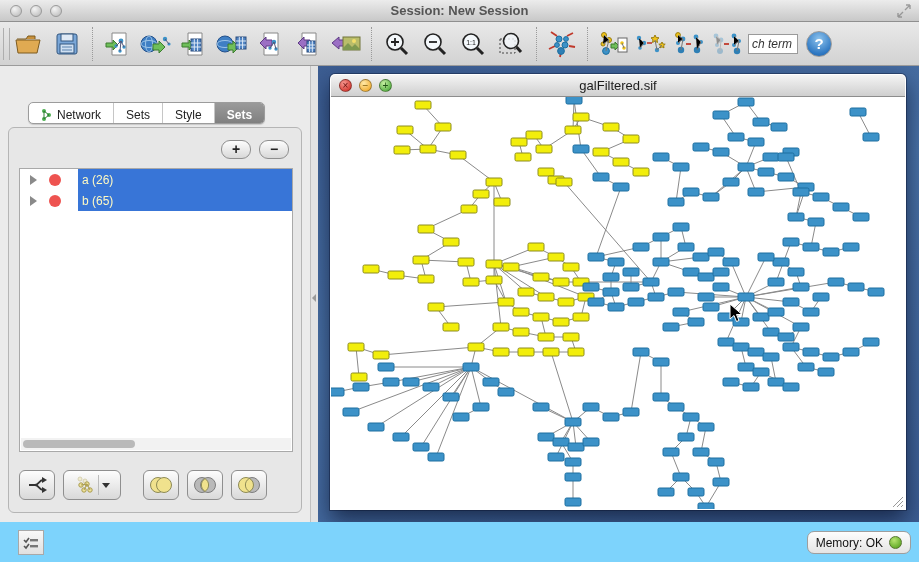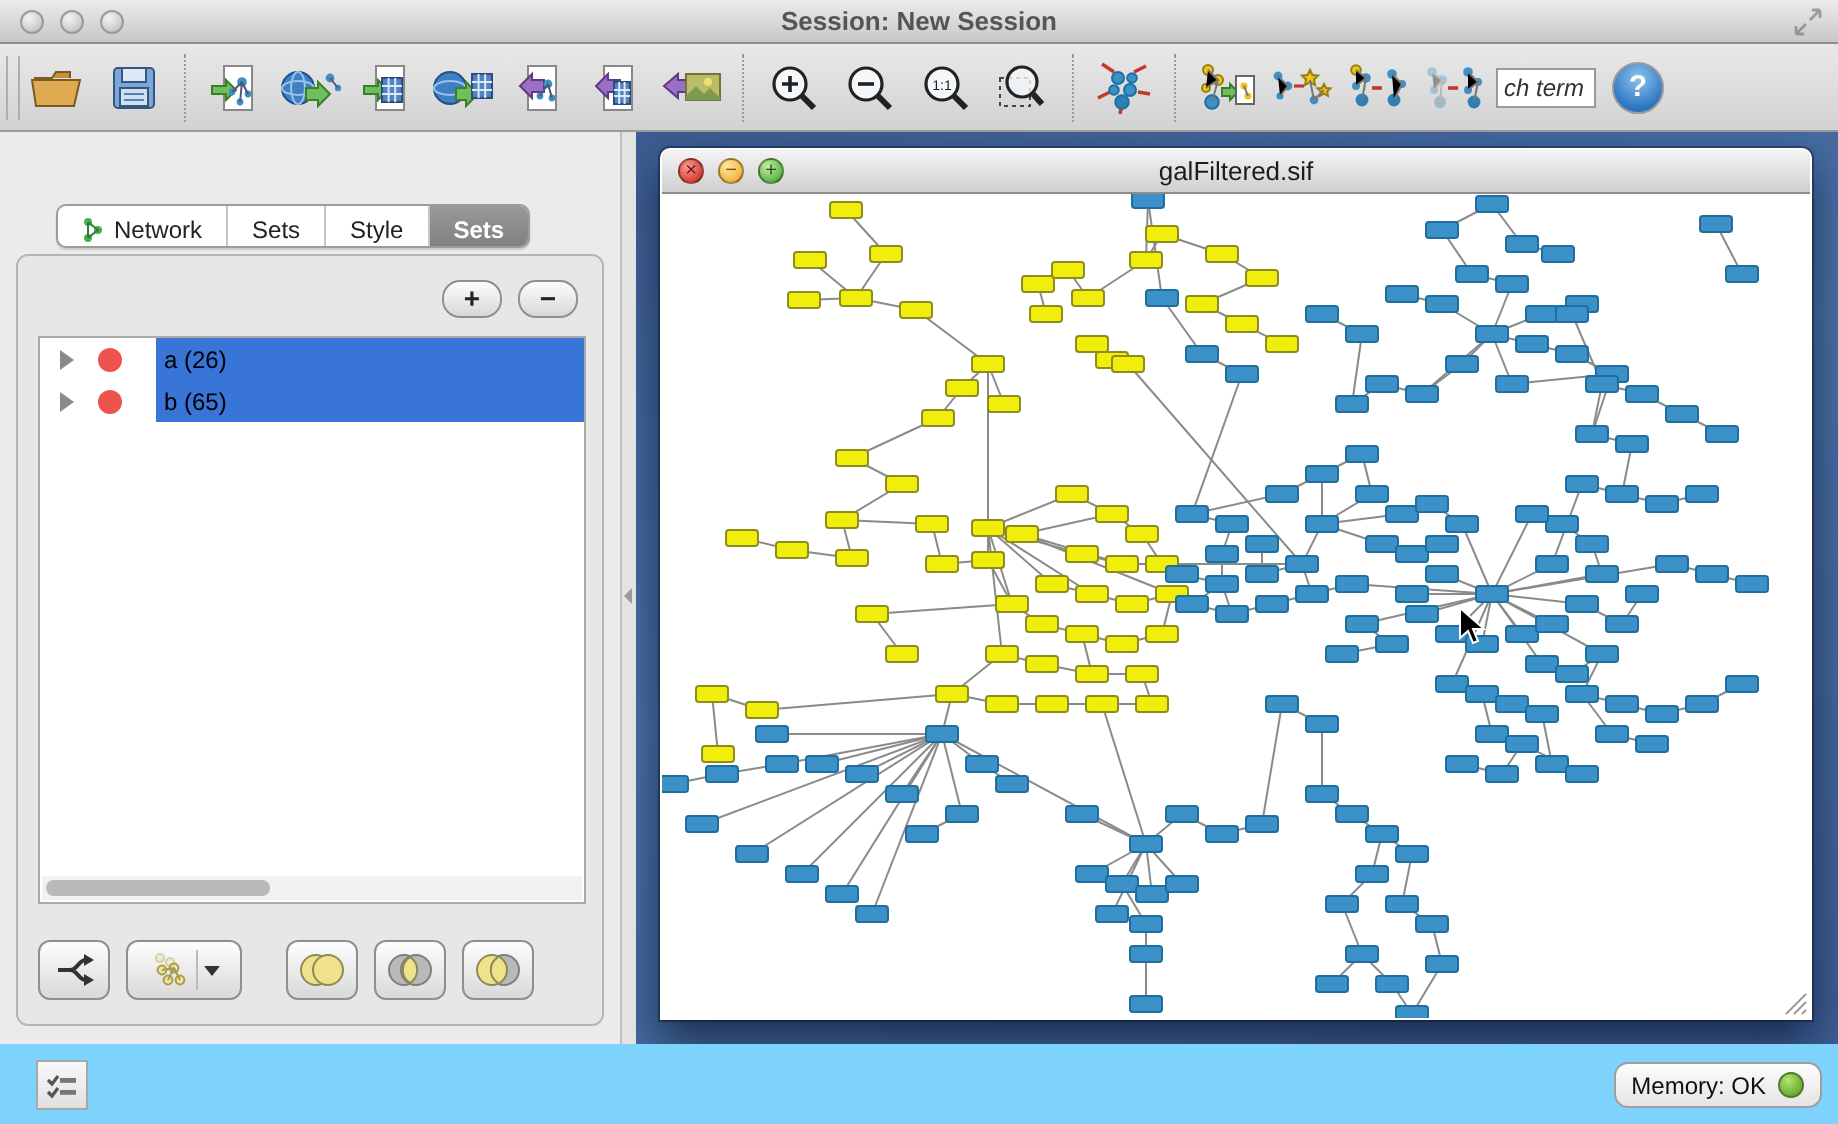--- a/index.html
+++ b/index.html
@@ -56,21 +56,21 @@
 
   .groupbox { position:absolute; left:8px; top:61px; width:294px; height:386px;
     border:1px solid #b5b5b5; border-radius:6px; background:#e7e7e7; }
   .pm-row { position:absolute; right:12px; top:12px; display:flex; gap:8px; }
   .pm-btn { width:30px; height:19px; border-radius:9px; border:1px solid #8f8f8f;
     background:linear-gradient(#fdfdfd,#d8d8d8); font-size:14px; font-weight:bold;
     line-height:15px; text-align:center; color:#222; }
 
   .set-list { position:absolute; left:10px; top:40px; width:274px; height:284px;
     background:#fff; border:1px solid #a9a9a9; }
-  .set-row { height:21px; display:flex; align-items:center; font-size:12px; color:#000000; }
+  .set-row { height:21px; display:flex; align-items:center; font-size:12px; color:#fef9c3; }
   .row-gutter { width:58px; height:100%; background:#fff; display:flex; align-items:center; }
   .tri { width:0; height:0; border-left:7px solid #8a8a8a; border-top:5px solid transparent;
     border-bottom:5px solid transparent; margin-left:10px; }
   .dot-red { width:12px; height:12px; border-radius:50%; background:#ee5350; margin-left:12px; }
   .row-label-wrap { flex:1; height:100%; background:#3875d7; display:flex; align-items:center; }
   .row-label { margin-left:4px; }
   .hscroll { position:absolute; left:1px; right:1px; bottom:1px; height:12px; background:#f2f2f2; }
   .hthumb { position:absolute; left:2px; top:2px; width:112px; height:8px; border-radius:4px;
     background:#b9b9b9; }
 

